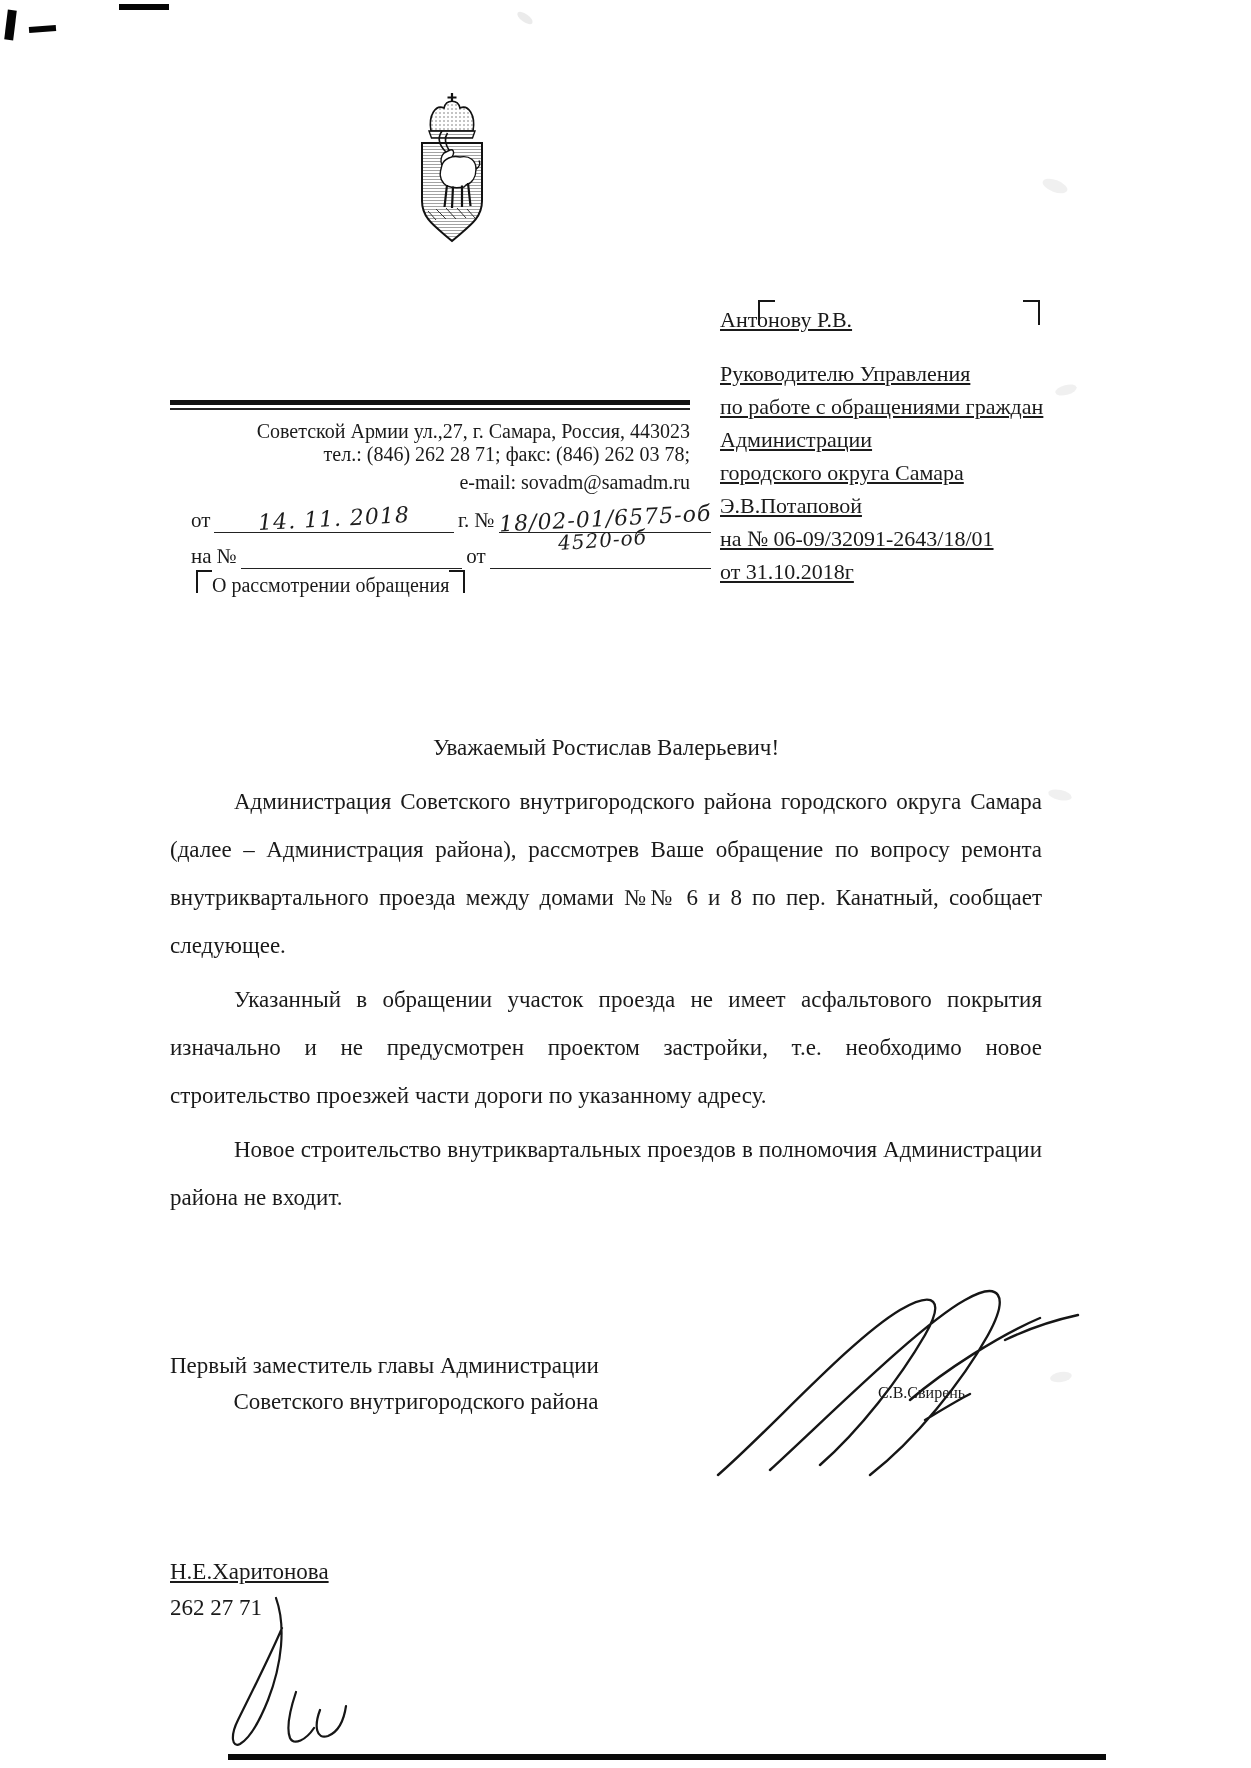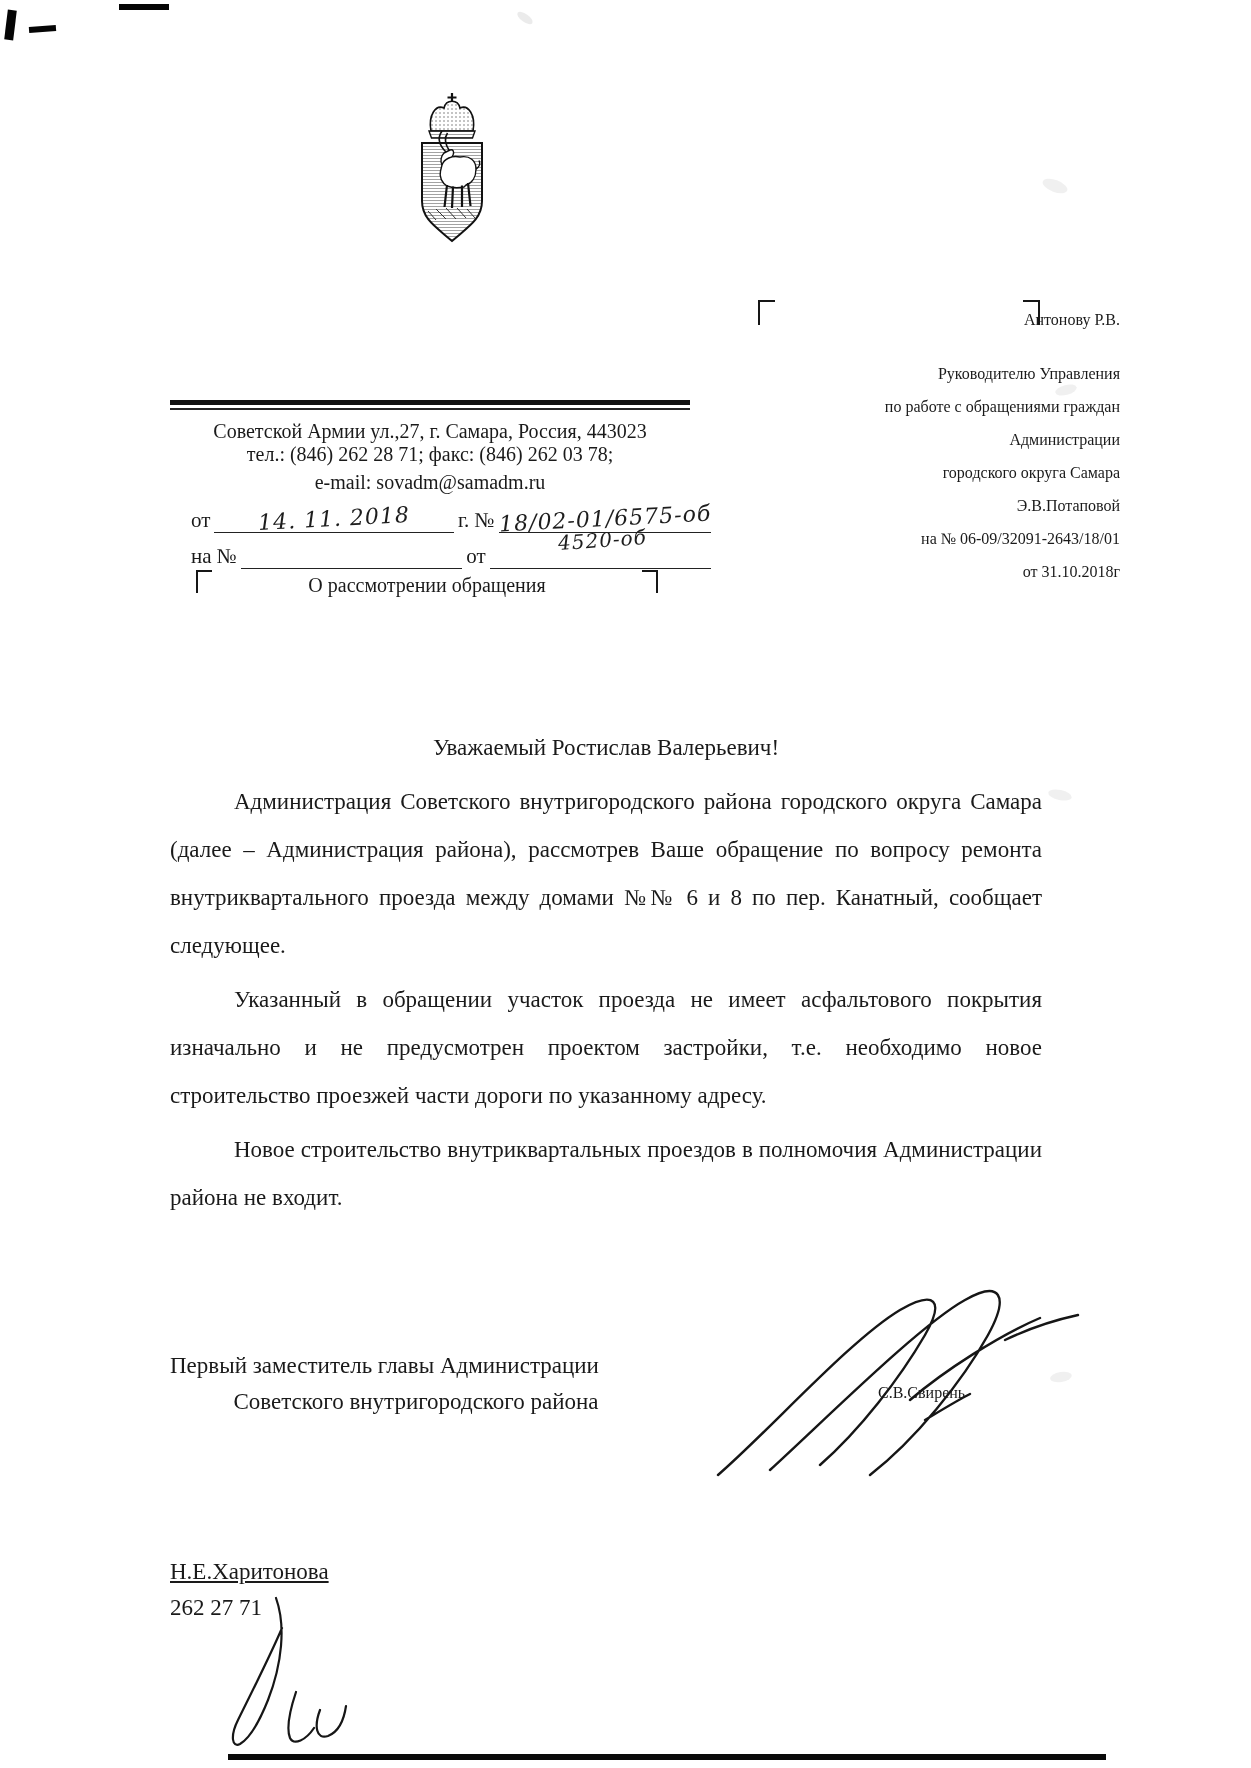--- a/index.html
+++ b/index.html
@@ -12,45 +12,45 @@
     color:#1a1a1a;
     overflow:hidden;
   }
   
   .crest{position:absolute;left:402px;top:90px;width:100px;height:162px;}
   .org-block{position:absolute;left:170px;top:273px;width:520px;text-align:center;
     font-weight:bold;font-size:26px;line-height:33px;letter-spacing:.5px;}
   .org-line{white-space:pre;}
   .rule-thick{position:absolute;left:170px;top:400px;width:520px;height:5px;background:#101010;}
   .rule-thin{position:absolute;left:170px;top:408px;width:520px;height:2px;background:#222;}
-  .addr-block{position:absolute;left:170px;top:420px;width:520px;text-align:center;
+  .addr-block{position:absolute;left:170px;top:420px;width:520px;text-align:right;
     font-size:20px;line-height:23px;}
   .addr-email{margin-top:5px;}
   .ref-row{position:absolute;left:170px;width:520px;display:flex;align-items:flex-end;
     font-size:21px;margin-left:21px;}
   .ref-row .lbl{padding:0 4px 0 0;flex:0 0 auto;}
   .ref-row .lbl2{padding:0 4px;flex:0 0 auto;}
   .u{border-bottom:1.6px solid #222;}
   .fill{flex:1 1 auto;text-align:center;position:relative;}
   .fill2{flex:0 0 180px;text-align:left;white-space:nowrap;overflow:visible;}
   .hw{font-family:"DejaVu Serif",serif;font-style:italic;letter-spacing:1px;
     display:inline-block;transform:rotate(-3deg);font-size:22px;color:#1d1d1d;}
   .hw-small{position:absolute;left:558px;top:528px;font-family:"DejaVu Serif",serif;
     font-style:italic;font-size:20px;letter-spacing:1px;transform:rotate(-4deg);color:#1d1d1d;}
   .row1{top:503px;height:30px;}
   .row2{top:541px;height:28px;}
   
   .subject-row{position:absolute;left:196px;top:570px;width:462px;display:flex;
-    justify-content:space-between;align-items:flex-start;}
+    justify-content:flex-start;align-items:flex-start;}
   .bracket-l{width:14px;height:21px;border-left:2.5px solid #161616;border-top:2.5px solid #161616;}
   .bracket-r{width:14px;height:21px;border-right:2.5px solid #161616;border-top:2.5px solid #161616;}
   .subject-text{font-size:20px;line-height:26px;padding-top:2px;}
   
-  .recipient{position:absolute;left:720px;top:303px;width:400px;text-align:right;
-    font-size:16px;}
+  .recipient{position:absolute;left:720px;top:303px;width:400px;text-align:left;
+    font-size:22px;text-decoration:underline;}
   .recipient .name,.recipient .email{line-height:34px;}
   .recipient .lines{margin-top:20px;line-height:33px;}
   .rec-bracket-l{position:absolute;left:758px;top:300px;width:15px;height:23px;
     border-left:2.5px solid #161616;border-top:2.5px solid #161616;}
   .rec-bracket-r{position:absolute;left:1023px;top:300px;width:15px;height:23px;
     border-right:2.5px solid #161616;border-top:2.5px solid #161616;}
   
   .body-block{position:absolute;left:170px;top:728px;width:872px;font-size:23px;}
   .salutation{text-align:center;line-height:40px;}
   .body-block p{margin:6px 0 0 0;text-indent:64px;text-align:justify;line-height:48px;}

